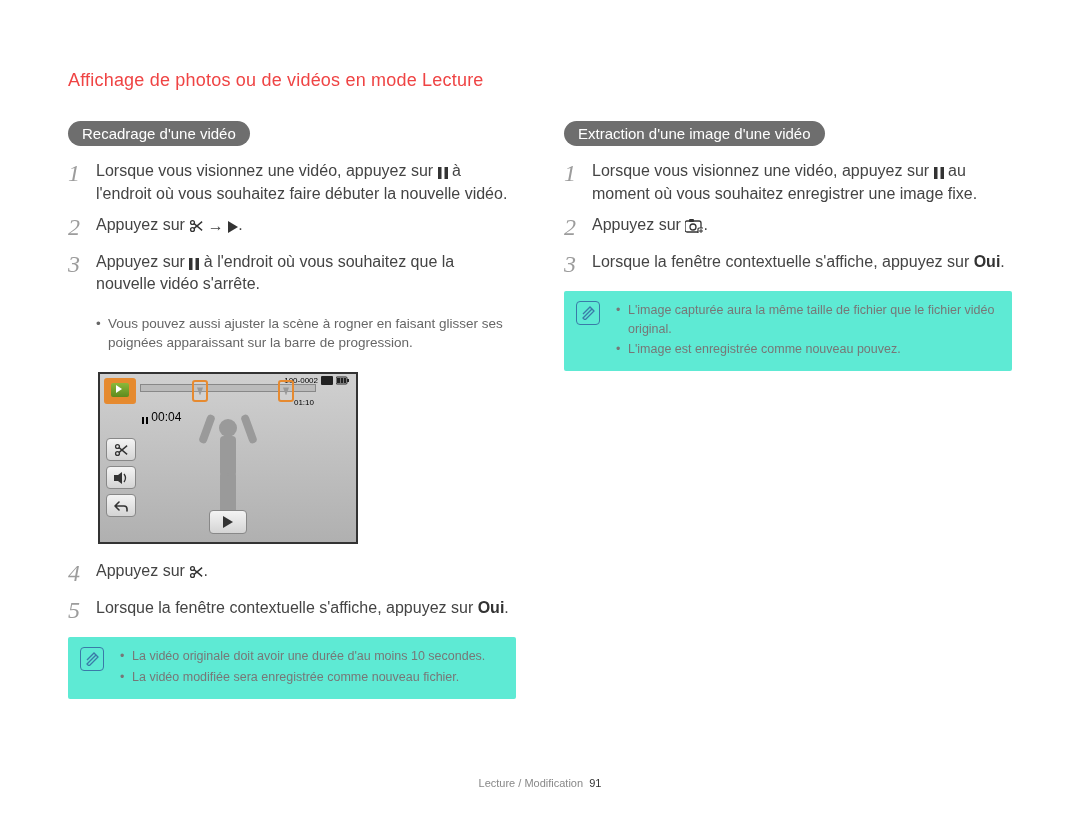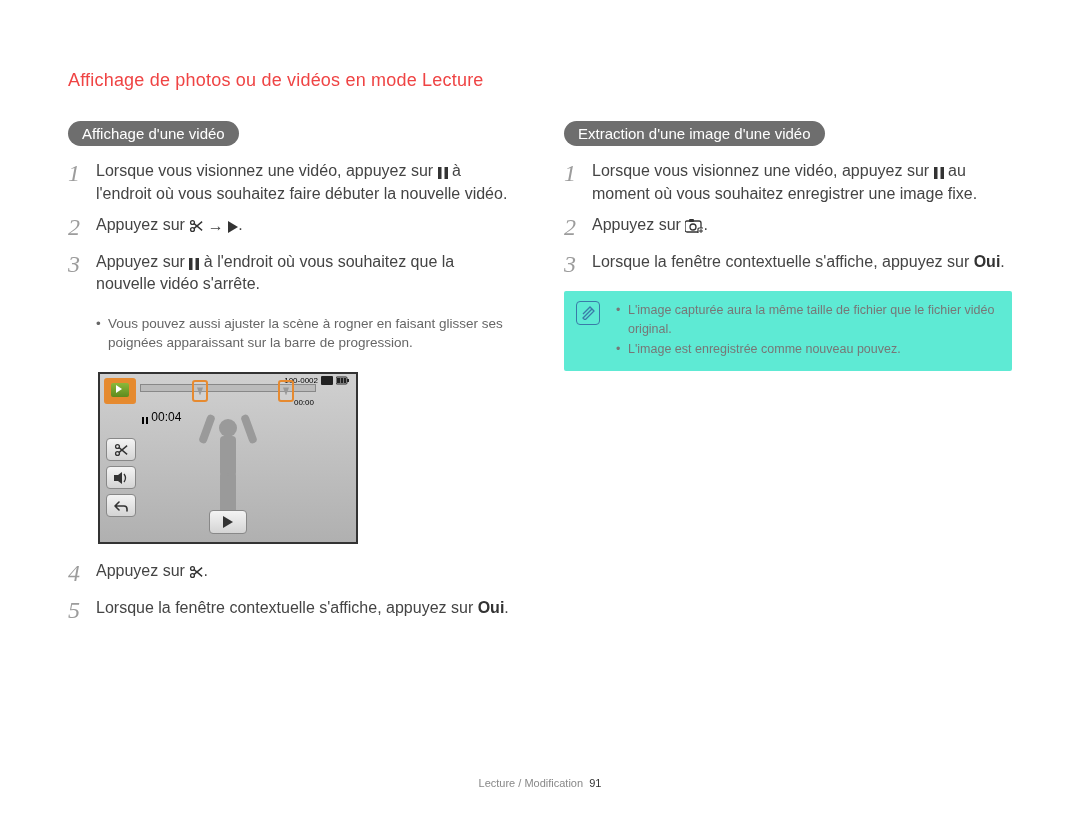--- a/index.html
+++ b/index.html
@@ -266,21 +266,21 @@
 </style>
 </head>
 <body>
 
 <div class="page">
   <div class="page-header">Affichage de photos ou de vidéos en mode Lecture</div>
 
   <div class="columns">
 
     <div class="col">
-      <div class="pill">Affichage d'une vidéo</div>
+      <div class="pill">Recadrage d'une vidéo</div>
 
       <div class="step">
         <div class="num">1</div>
         <div class="body">
           <span>Lorsque vous visionnez une vidéo, appuyez sur </span><span class="icon-pause"><svg width="10" height="12">
                 <rect x="0" y="0" width="3.5" height="12" fill="#333"></rect>
                 <rect x="6.5" y="0" width="3.5" height="12" fill="#333"></rect>
               </svg></span><span> à l'endroit où vous souhaitez faire débuter la nouvelle vidéo.</span>
         </div>
       </div>
@@ -330,21 +330,21 @@
               <rect x="8" y="2" width="2" height="5" fill="#222"></rect>
             </svg>
         </div>
         <div class="ss-timebar"></div>
         <div class="ss-handle-l"></div>
         <div class="ss-handle-r"></div>
         <div class="ss-time-l"><span class="icon-pause"><svg width="6" height="7">
                 <rect x="0" y="0" width="2" height="7" fill="#000"></rect>
                 <rect x="4" y="0" width="2" height="7" fill="#000"></rect>
               </svg></span> <span>00:04</span></div>
-        <div class="ss-time-r">00:00</div>
+        <div class="ss-time-r">01:10</div>
         <div class="ss-person">
           <svg width="70" height="115" viewBox="0 0 70 115">
             <g fill="#9a9a9a">
               <circle cx="35" cy="14" r="9"></circle>
               <rect x="27" y="22" width="16" height="40" rx="4"></rect>
               <rect x="10" y="0" width="8" height="30" rx="4" transform="rotate(20 14 15)"></rect>
               <rect x="52" y="0" width="8" height="30" rx="4" transform="rotate(-20 56 15)"></rect>
               <rect x="27" y="58" width="8" height="48" rx="4"></rect>
               <rect x="35" y="58" width="8" height="48" rx="4"></rect>
             </g>
@@ -390,20 +390,31 @@
         </div>
       </div>
 
       <div class="step">
         <div class="num">5</div>
         <div class="body">
           <span>Lorsque la fenêtre contextuelle s'affiche, appuyez sur </span><strong>Oui</strong><span>.</span>
         </div>
       </div>
 
+      <div class="notebox">
+        <div class="note-icon">
+          <svg width="14" height="14">
+              <path d="M2 12 L11 3 L13 5 L4 14 Z M11 3 L9 1 L2 8" fill="none" stroke="#3a7aa8" stroke-width="1.3"></path>
+            </svg>
+        </div>
+        <ul>
+          <li>La vidéo originale doit avoir une durée d'au moins 10 secondes.</li>
+          <li>La vidéo modifiée sera enregistrée comme nouveau fichier.</li>
+        </ul>
+      </div>
     </div>
 
     <div class="col">
       <div class="pill">Extraction d'une image d'une vidéo</div>
 
       <div class="step">
         <div class="num">1</div>
         <div class="body">
           <span>Lorsque vous visionnez une vidéo, appuyez sur </span><span class="icon-pause"><svg width="10" height="12">
                 <rect x="0" y="0" width="3.5" height="12" fill="#333"></rect>

